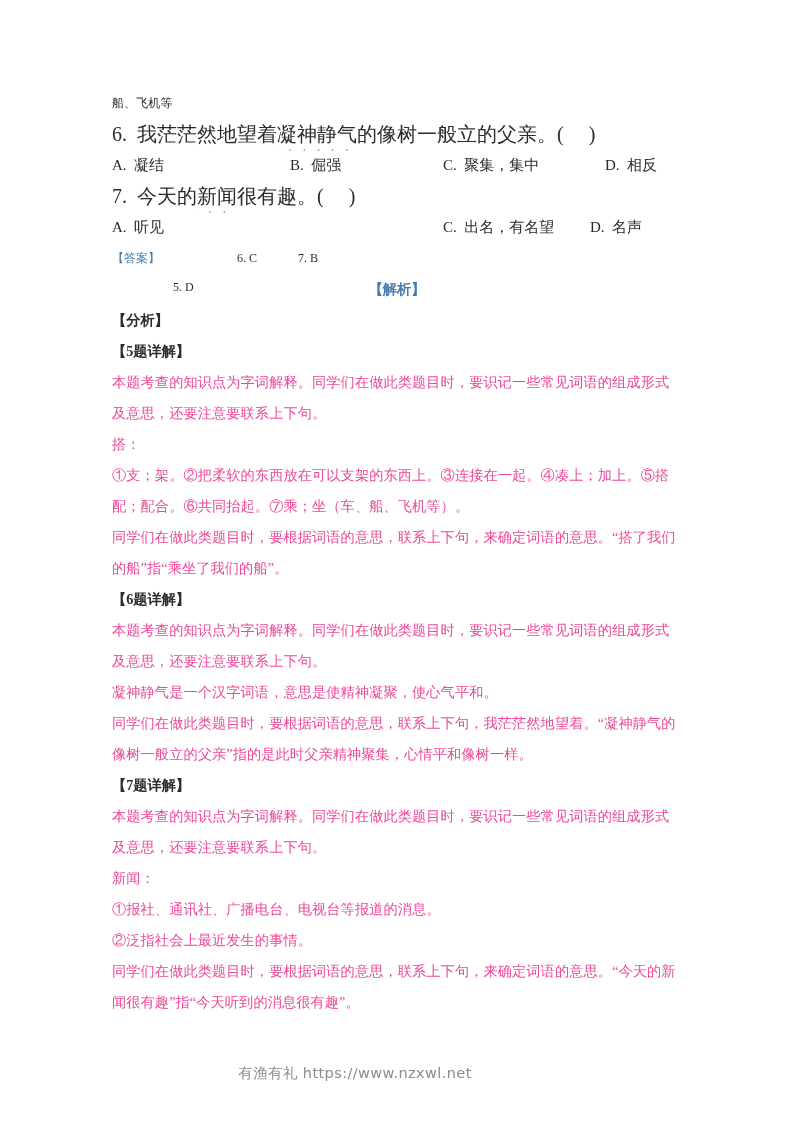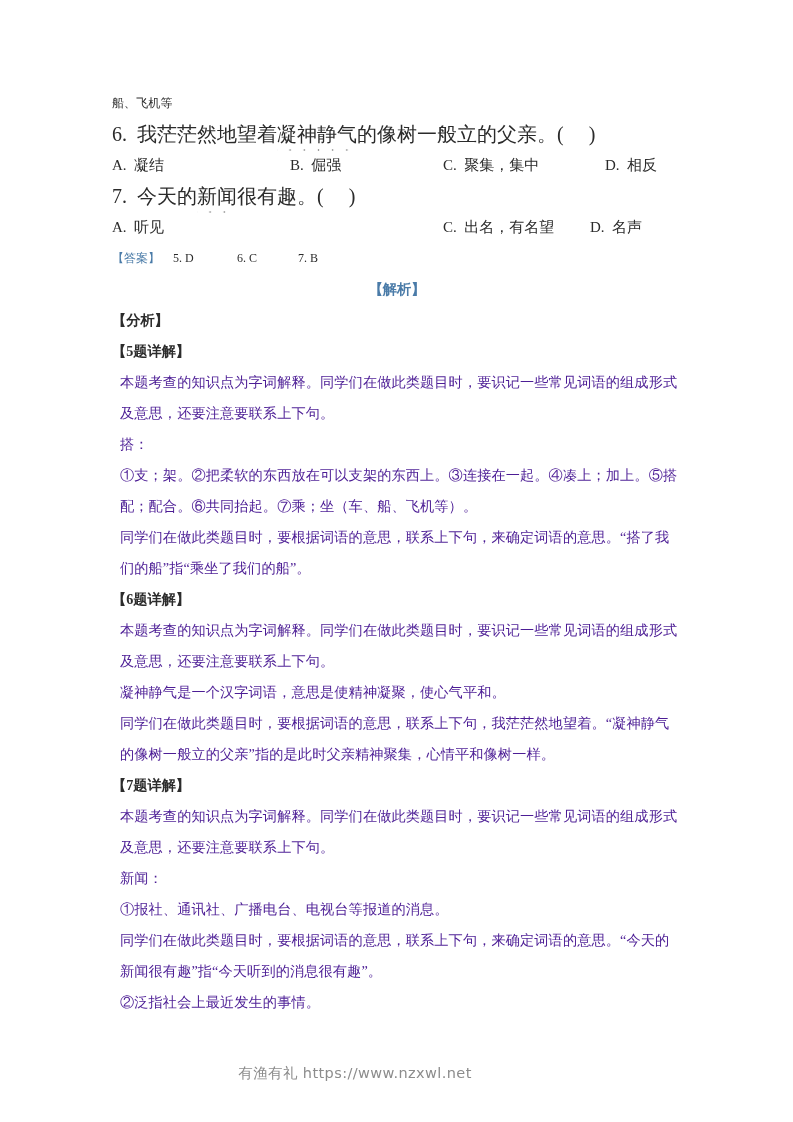--- a/index.html
+++ b/index.html
@@ -33,23 +33,22 @@
   .line {
     font-size: 12px;
     line-height: 31px;
     color: #2c2c2c;
     white-space: nowrap;
     letter-spacing: 0.1px;
   }
   .para {
     font-size: 14.2px;
     line-height: 31px;
-    color: #4c1d95;
+    color: #ec4899;
     letter-spacing: 0.1px;
-    margin-left: 8px;
   }
   .blue {
     color: #4a7ba8;
   }
   .bracket-head {
     font-size: 14.2px;
     line-height: 31px;
     color: #2c2c2c;
     font-weight: 600;
   }
@@ -159,21 +158,21 @@
       <span class="opt" style="left:331px;">
         <span class="opt-label">C.</span><span>&nbsp;&nbsp;</span><span>出名，有名望</span>
       </span>
       <span class="opt" style="left:478px;">
         <span class="opt-label">D.</span><span>&nbsp;&nbsp;</span><span>名声</span>
       </span>
     </div>
 
     <div class="answer-row">
       <span class="ans-tag blue">【答案】</span>
-      <span class="ans-item" style="left:61px;">5. D</span>
+      <span class="ans-item" style="left:61px;margin-top:29px;">5. D</span>
       <span class="ans-item" style="left:125px;">6. C</span>
       <span class="ans-item" style="left:186px;">7. B</span>
     </div>
 
     <div class="bracket-head blue">【解析】</div>
 
     <div class="bracket-head">【分析】</div>
 
     <div class="bracket-head">【5题详解】</div>
     <div class="para">本题考查的知识点为字词解释。同学们在做此类题目时，要识记一些常见词语的组成形式及意思，还要注意要联系上下句。</div>
@@ -183,20 +182,20 @@
 
     <div class="bracket-head">【6题详解】</div>
     <div class="para">本题考查的知识点为字词解释。同学们在做此类题目时，要识记一些常见词语的组成形式及意思，还要注意要联系上下句。</div>
     <div class="para">凝神静气是一个汉字词语，意思是使精神凝聚，使心气平和。</div>
     <div class="para">同学们在做此类题目时，要根据词语的意思，联系上下句，我茫茫然地望着。“凝神静气的像树一般立的父亲”指的是此时父亲精神聚集，心情平和像树一样。</div>
 
     <div class="bracket-head">【7题详解】</div>
     <div class="para">本题考查的知识点为字词解释。同学们在做此类题目时，要识记一些常见词语的组成形式及意思，还要注意要联系上下句。</div>
     <div class="para">新闻：</div>
     <div class="para">①报社、通讯社、广播电台、电视台等报道的消息。</div>
+    <div class="para">②泛指社会上最近发生的事情。</div>
     <div class="para">同学们在做此类题目时，要根据词语的意思，联系上下句，来确定词语的意思。“今天的新闻很有趣”指“今天听到的消息很有趣”。</div>
-    <div class="para">②泛指社会上最近发生的事情。</div>
 
   </div>
 
   <div class="watermark">有渔有礼 https://www.nzxwl.net</div>
 
 </div>
 
 </body></html>

